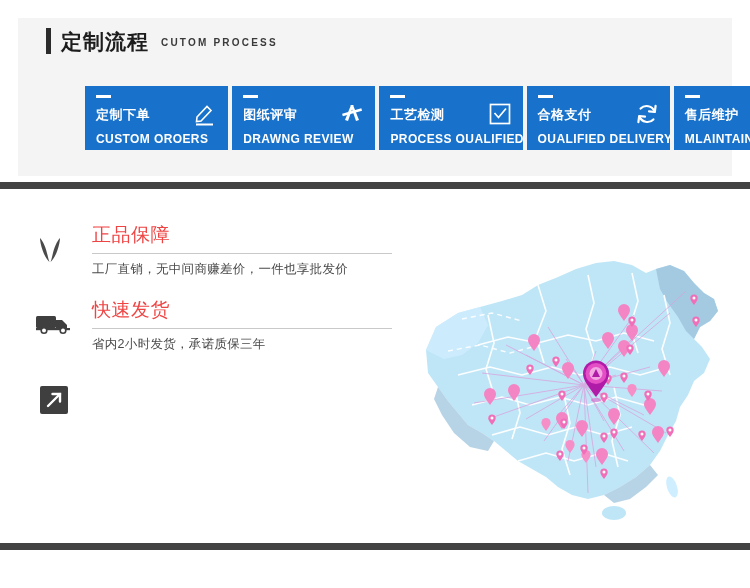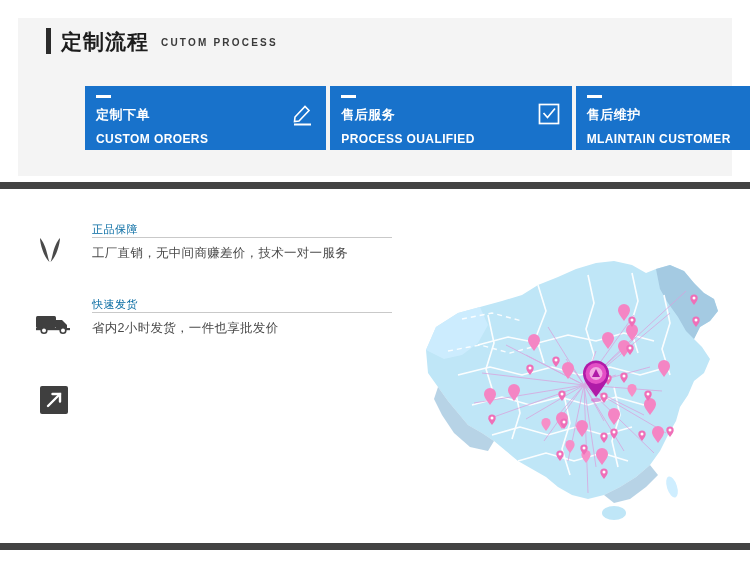--- a/index.html
+++ b/index.html
@@ -118,23 +118,24 @@
   .feat-icon{
     width:40px; height:40px;
     flex:0 0 40px;
     margin-top:12px;
     margin-right:18px;
     display:flex; align-items:center; justify-content:center;
   }
   .feat-icon svg{ display:block; }
   .feat-text{ flex:1; padding-top:4px; }
   .feat-title{
-    font-size:11px;
-    color:#0369a1;
+    font-size:19px;
+    color:#ef4444;
     letter-spacing:0.5px;
+    padding-bottom:5px;
     border-bottom:1px solid #c9c9c9;
     display:block;
     width:300px;
   }
   .feat-desc{
     font-size:12.5px;
     color:#4a4a4a;
     margin-top:7px;
     letter-spacing:0.3px;
   }
@@ -169,38 +170,71 @@
               <g fill="none" stroke="#ffffff" stroke-width="1.6">
             <path d="M5 16 L15 5.5 L19 9.5 L9 20 L4.5 20.5 Z"></path>
             <path d="M4 23.5 H21" stroke-width="2"></path>
           </g>
             </svg>
         </div>
       </div>
       <div class="pb-en">CUSTOM  OROERS</div>
     </div>
 
-
-
     <div class="process-box">
       <div class="pb-dash"></div>
       <div class="pb-mid">
-        <div class="pb-cn">售后服务</div>
+        <div class="pb-cn">图纸评审</div>
+        <div class="pb-icon">
+          <svg viewBox="0 0 26 26">
+              <g fill="#ffffff">
+            <path d="M11.5 4 L14 4 L20 19 L17 20 Z"></path>
+            <path d="M14.5 4 L12 4 L6 19 L9 20 Z"></path>
+            <rect x="3" y="10" width="20" height="2.6" transform="rotate(-16 13 11)"></rect>
+          </g>
+            </svg>
+        </div>
+      </div>
+      <div class="pb-en">DRAWNG REVIEW</div>
+    </div>
+
+
+    <div class="process-box">
+      <div class="pb-dash"></div>
+      <div class="pb-mid">
+        <div class="pb-cn">工艺检测</div>
         <div class="pb-icon">
           <svg viewBox="0 0 26 26">
               <g fill="none" stroke="#ffffff" stroke-width="1.7">
             <rect x="3.5" y="3.5" width="19" height="19"></rect>
             <path d="M7.5 12 L11.5 16.5 L19 7.5"></path>
           </g>
             </svg>
         </div>
       </div>
       <div class="pb-en">PROCESS OUALIFIED</div>
     </div>
 
+    <div class="process-box">
+      <div class="pb-dash"></div>
+      <div class="pb-mid">
+        <div class="pb-cn">合格支付</div>
+        <div class="pb-icon">
+          <svg viewBox="0 0 26 26">
+              <g fill="none" stroke="#ffffff" stroke-width="2.2" stroke-linecap="round">
+            <path d="M20.5 10.5 A8.4 8.4 0 0 0 6.6 7.6"></path>
+            <path d="M5.5 15.5 A8.4 8.4 0 0 0 19.4 18.4"></path>
+            <path d="M21.6 4.8 L20.8 11 L15 10.4" stroke-linejoin="round"></path>
+            <path d="M4.4 21.2 L5.2 15 L11 15.6" stroke-linejoin="round"></path>
+          </g>
+            </svg>
+        </div>
+      </div>
+      <div class="pb-en">OUALIFIED DELIVERY</div>
+    </div>
 
     <div class="process-box">
       <div class="pb-dash"></div>
       <div class="pb-mid">
         <div class="pb-cn">售后维护</div>
         <div class="pb-icon">
           <svg viewBox="0 0 26 26">
             <g fill="none" stroke="#ffffff" stroke-width="2">
               <circle cx="11.5" cy="13.5" r="6.8"></circle>
               <path d="M16.6 18.4 L22 23.5" stroke-linecap="round"></path>
@@ -237,41 +271,41 @@
     <div class="feat-icon">
       <svg width="36" height="30" viewBox="0 0 36 30">
         <g fill="#4a4a4a">
           <path d="M4 3 C7 6 10 13 11.5 20 C12.5 24 13 26 13.5 27 C11.5 25.5 8.5 21 6.5 15 C5 10.5 4 6 4 3 Z"></path>
           <path d="M24 3 C21 6 18 13 16.5 20 C15.5 24 15 26 14.5 27 C16.5 25.5 19.5 21 21.5 15 C23 10.5 24 6 24 3 Z"></path>
         </g>
       </svg>
     </div>
     <div class="feat-text">
       <span class="feat-title">正品保障</span>
-      <div class="feat-desc">工厂直销，无中间商赚差价，技术一对一服务</div>
+      <div class="feat-desc">工厂直销，无中间商赚差价，一件也享批发价</div>
     </div>
   </div>
 
   <div class="feature">
     <div class="feat-icon">
       <svg width="38" height="26" viewBox="0 0 38 26">
         <g fill="#3f3f3f">
           <rect x="1" y="4" width="20" height="12" rx="1.5"></rect>
           <path d="M21 8 H27 L32 13 V16 H21 Z"></path>
           <rect x="1" y="16" width="34" height="2.2"></rect>
         </g>
         <g fill="#ffffff" stroke="#3f3f3f" stroke-width="1.6">
           <circle cx="9" cy="18.5" r="2.8"></circle>
           <circle cx="28" cy="18.5" r="2.8"></circle>
         </g>
       </svg>
     </div>
     <div class="feat-text">
       <span class="feat-title">快速发货</span>
-      <div class="feat-desc">省内2小时发货，一件也享批发价</div>
+      <div class="feat-desc">省内2小时发货，承诺质保三年</div>
     </div>
   </div>
 
   <div class="feature">
     <div class="feat-icon">
       <svg width="30" height="30" viewBox="0 0 30 30">
         <rect x="1" y="1" width="28" height="28" rx="2" fill="#3f3f3f"></rect>
         <g stroke="#ffffff" stroke-width="2.4" stroke-linecap="round" fill="none">
           <path d="M9 21 L21 9"></path>
           <path d="M13.5 9 H21 V16.5"></path>

